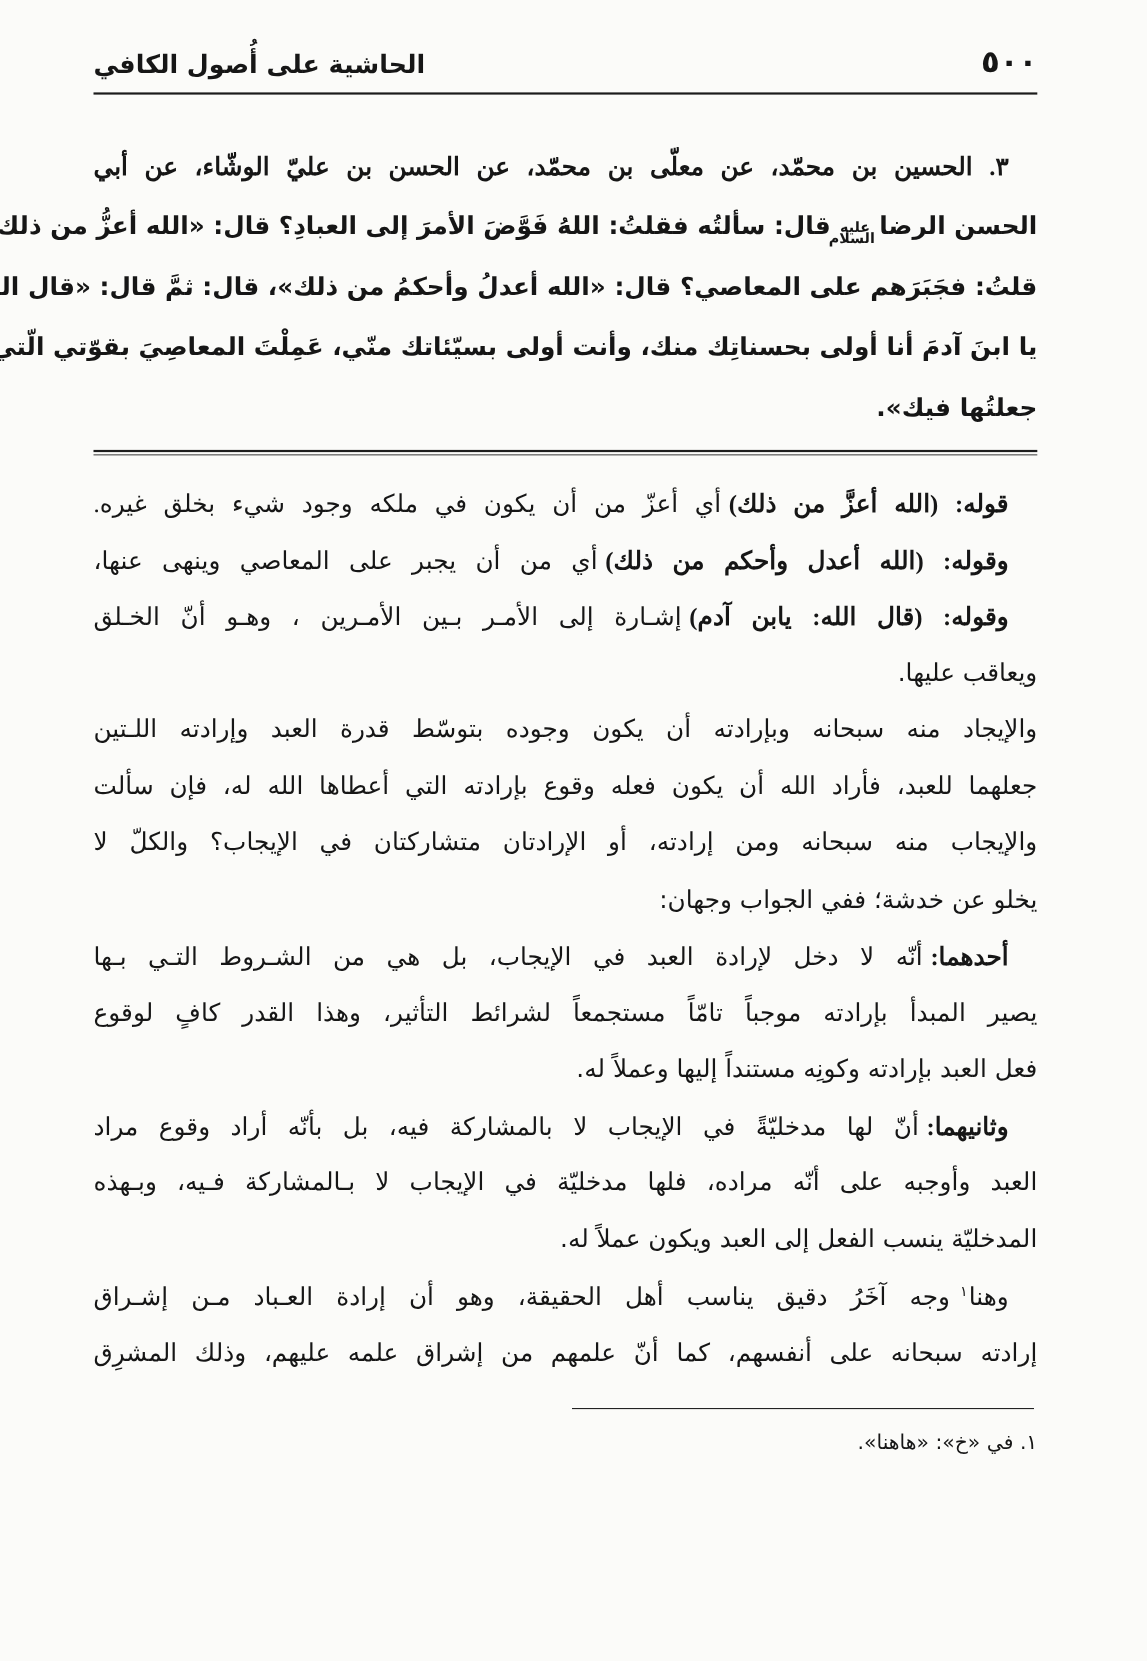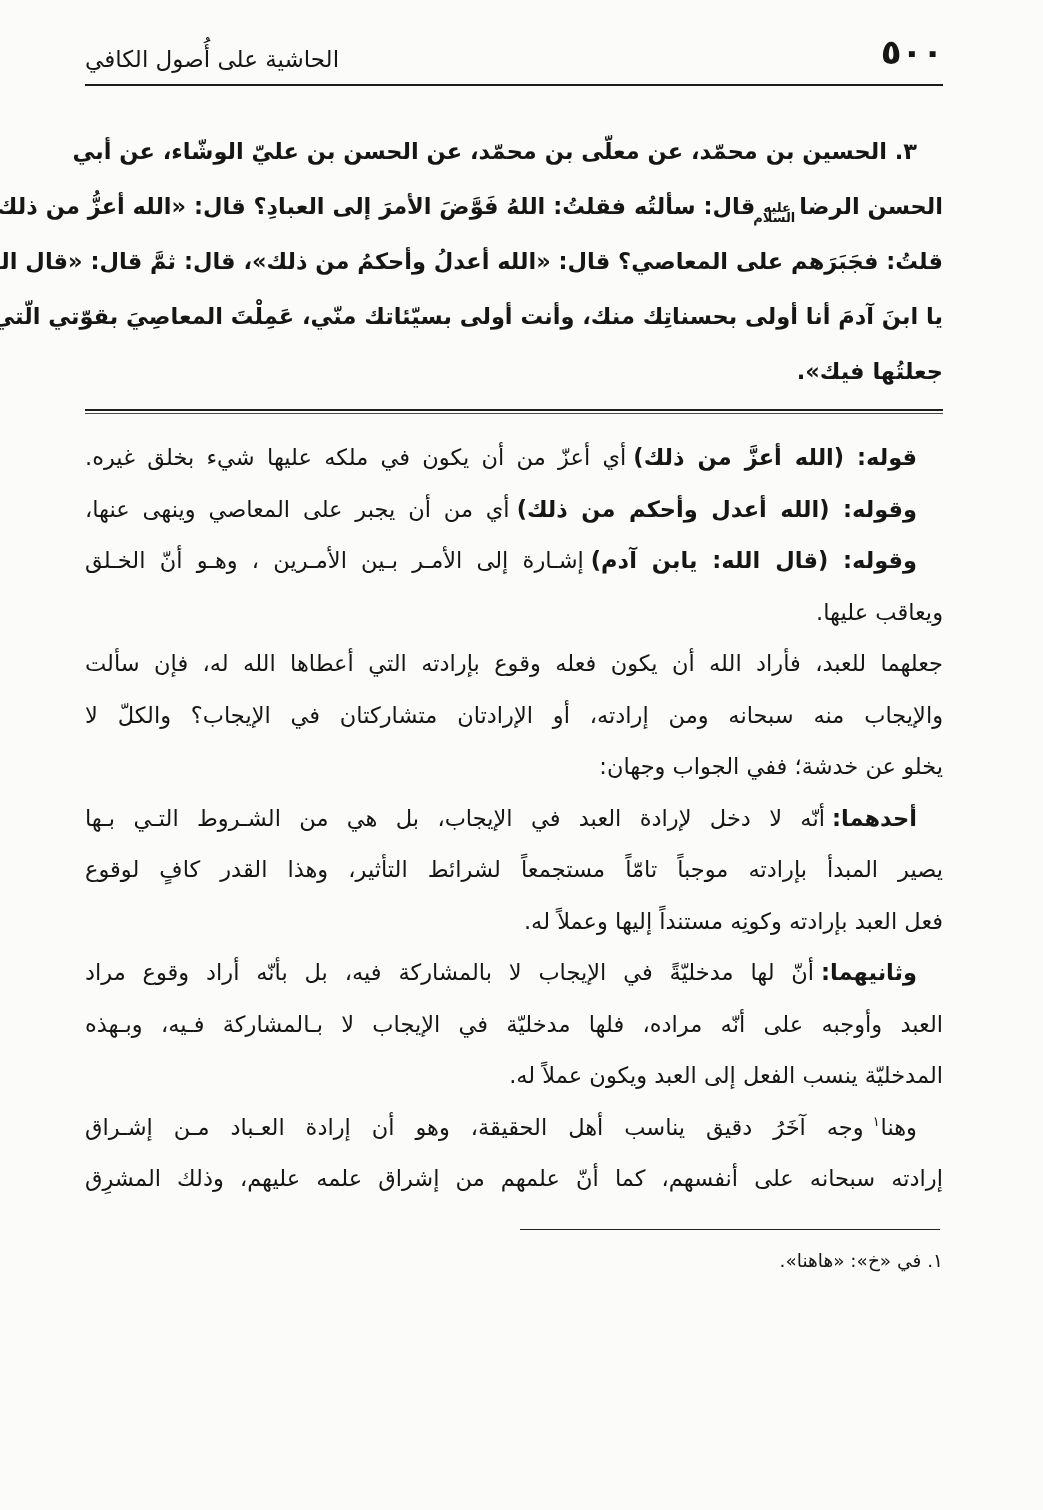--- a/index.html
+++ b/index.html
@@ -15,34 +15,34 @@
     direction: rtl;
     padding: 38px 100px 0 85px;
     overflow: hidden;
   }
   
   .hdr {
     direction: rtl;
     display: flex; justify-content: space-between; align-items: flex-end;
     height: 34px;
   }
-  .pagenum { font-size: 34px; font-weight: 700; letter-spacing: 1px; }
-  .booktitle { font-size: 23px; font-weight: 400; }
+  .pagenum { font-size: 28px; font-weight: 700; letter-spacing: 1px; }
+  .booktitle { font-size: 23px; font-weight: 700; }
   .hdr-rule { margin-top: 12px; height: 3px; border-top: 2.5px solid #1b1b1b; }
   
   .hadith { margin-top: 37px; font-size: 22.5px; font-weight: 700; }
   .hadith .line { height: 55px; line-height: 55px; white-space: nowrap; }
   
   .sep-rule { margin-top: 10px; height: 5px; border-top: 2px solid #1d1d1d; border-bottom: 1px solid #4a4a4a; }
   
   .commentary { margin-top: 18px; font-size: 22.5px; }
   .cline { height: 51.5px; line-height: 51.5px; }
   .j { text-align: justify; text-align-last: justify; }
   .end { text-align: right; text-align-last: right; }
-  .ind { padding-right: 26px; }
+  .ind { padding-right: 26px; font-family: Liberation Serif, serif; }
   .lemma { font-weight: 700; }
   .gap { margin-right: 7px; }
   .honorific {
     display: inline-block; width: 36px;
     font-size: 13px; line-height: 10px; font-weight: 700;
     text-align: center; vertical-align: -8px;
     margin: 0 4px; white-space: normal;
   }
   .fn-marker {
     font-size: 13px; vertical-align: super; line-height: 0;
@@ -79,32 +79,35 @@
     <div class="line end">
       <span>جعلتُها فيك».</span>
     </div>
   </section>
 
   <div class="sep-rule"></div>
 
   <section class="commentary">
 
     <div class="cline j ind">
-      <span class="lemma">قوله: (الله أعزَّ من ذلك)</span><span class="gap">أي أعزّ من أن يكون في ملكه عليها شيء بخلق غيره.</span>
+      <span class="lemma">قوله: (الله أعزَّ من ذلك)</span><span class="gap">أي أعزّ من أن يكون في ملكه وجود شيء بخلق غيره.</span>
     </div>
 
     <div class="cline j ind">
       <span class="lemma">وقوله: (الله أعدل وأحكم من ذلك)</span><span class="gap">أي من أن يجبر على المعاصي وينهى عنها،</span>
     </div>
     <div class="cline j ind">
       <span class="lemma">وقوله: (قال الله: يابن آدم)</span><span class="gap">إشـارة إلى الأمـر بـين الأمـرين ، وهـو أنّ الخـلق</span>
     </div>
 
     <div class="cline end">
       <span>ويعاقب عليها.</span>
+    </div>
+    <div class="cline j">
+      <span>والإيجاد منه سبحانه وبإرادته أن يكون وجوده بتوسّط قدرة العبد وإرادته اللـتين</span>
     </div>
     <div class="cline j">
       <span>جعلهما للعبد، فأراد الله أن يكون فعله وقوع بإرادته التي أعطاها الله له، فإن سألت</span>
     </div>
     <div class="cline j">
       <span>والإيجاب منه سبحانه ومن إرادته، أو الإرادتان متشاركتان في الإيجاب؟ والكلّ لا</span>
     </div>
     <div class="cline end">
       <span>يخلو عن خدشة؛ ففي الجواب وجهان:</span>
     </div>

